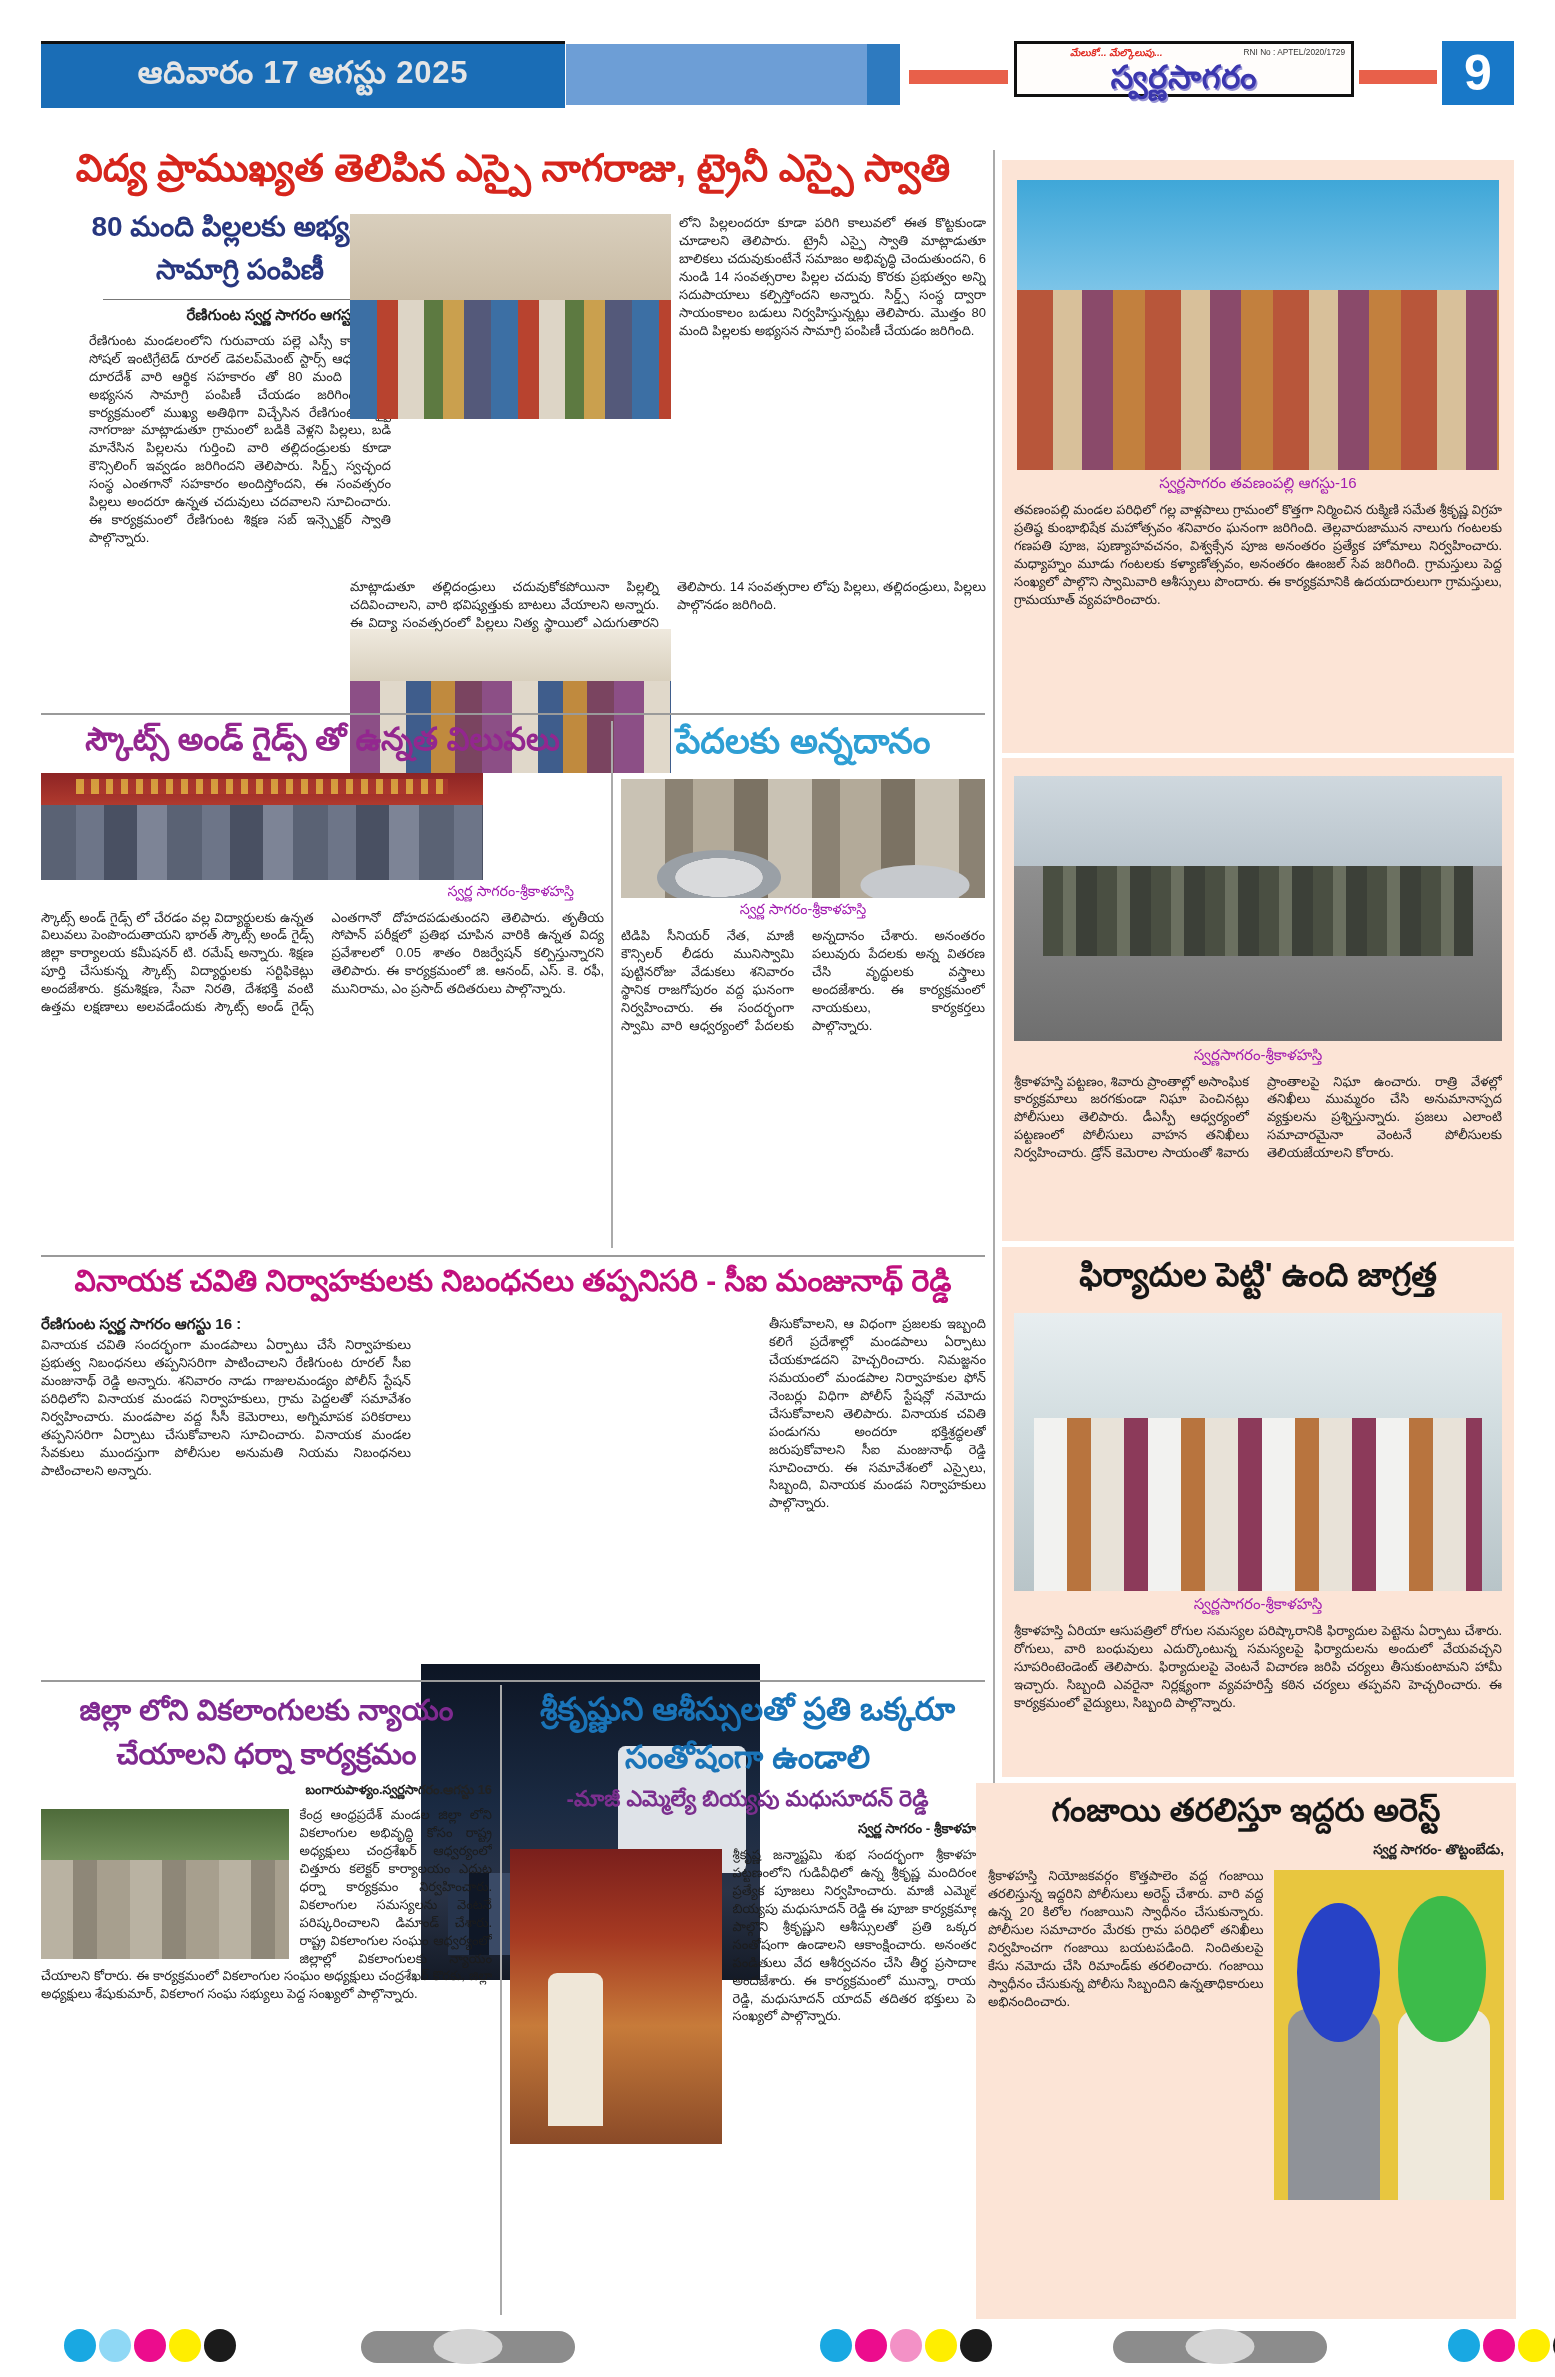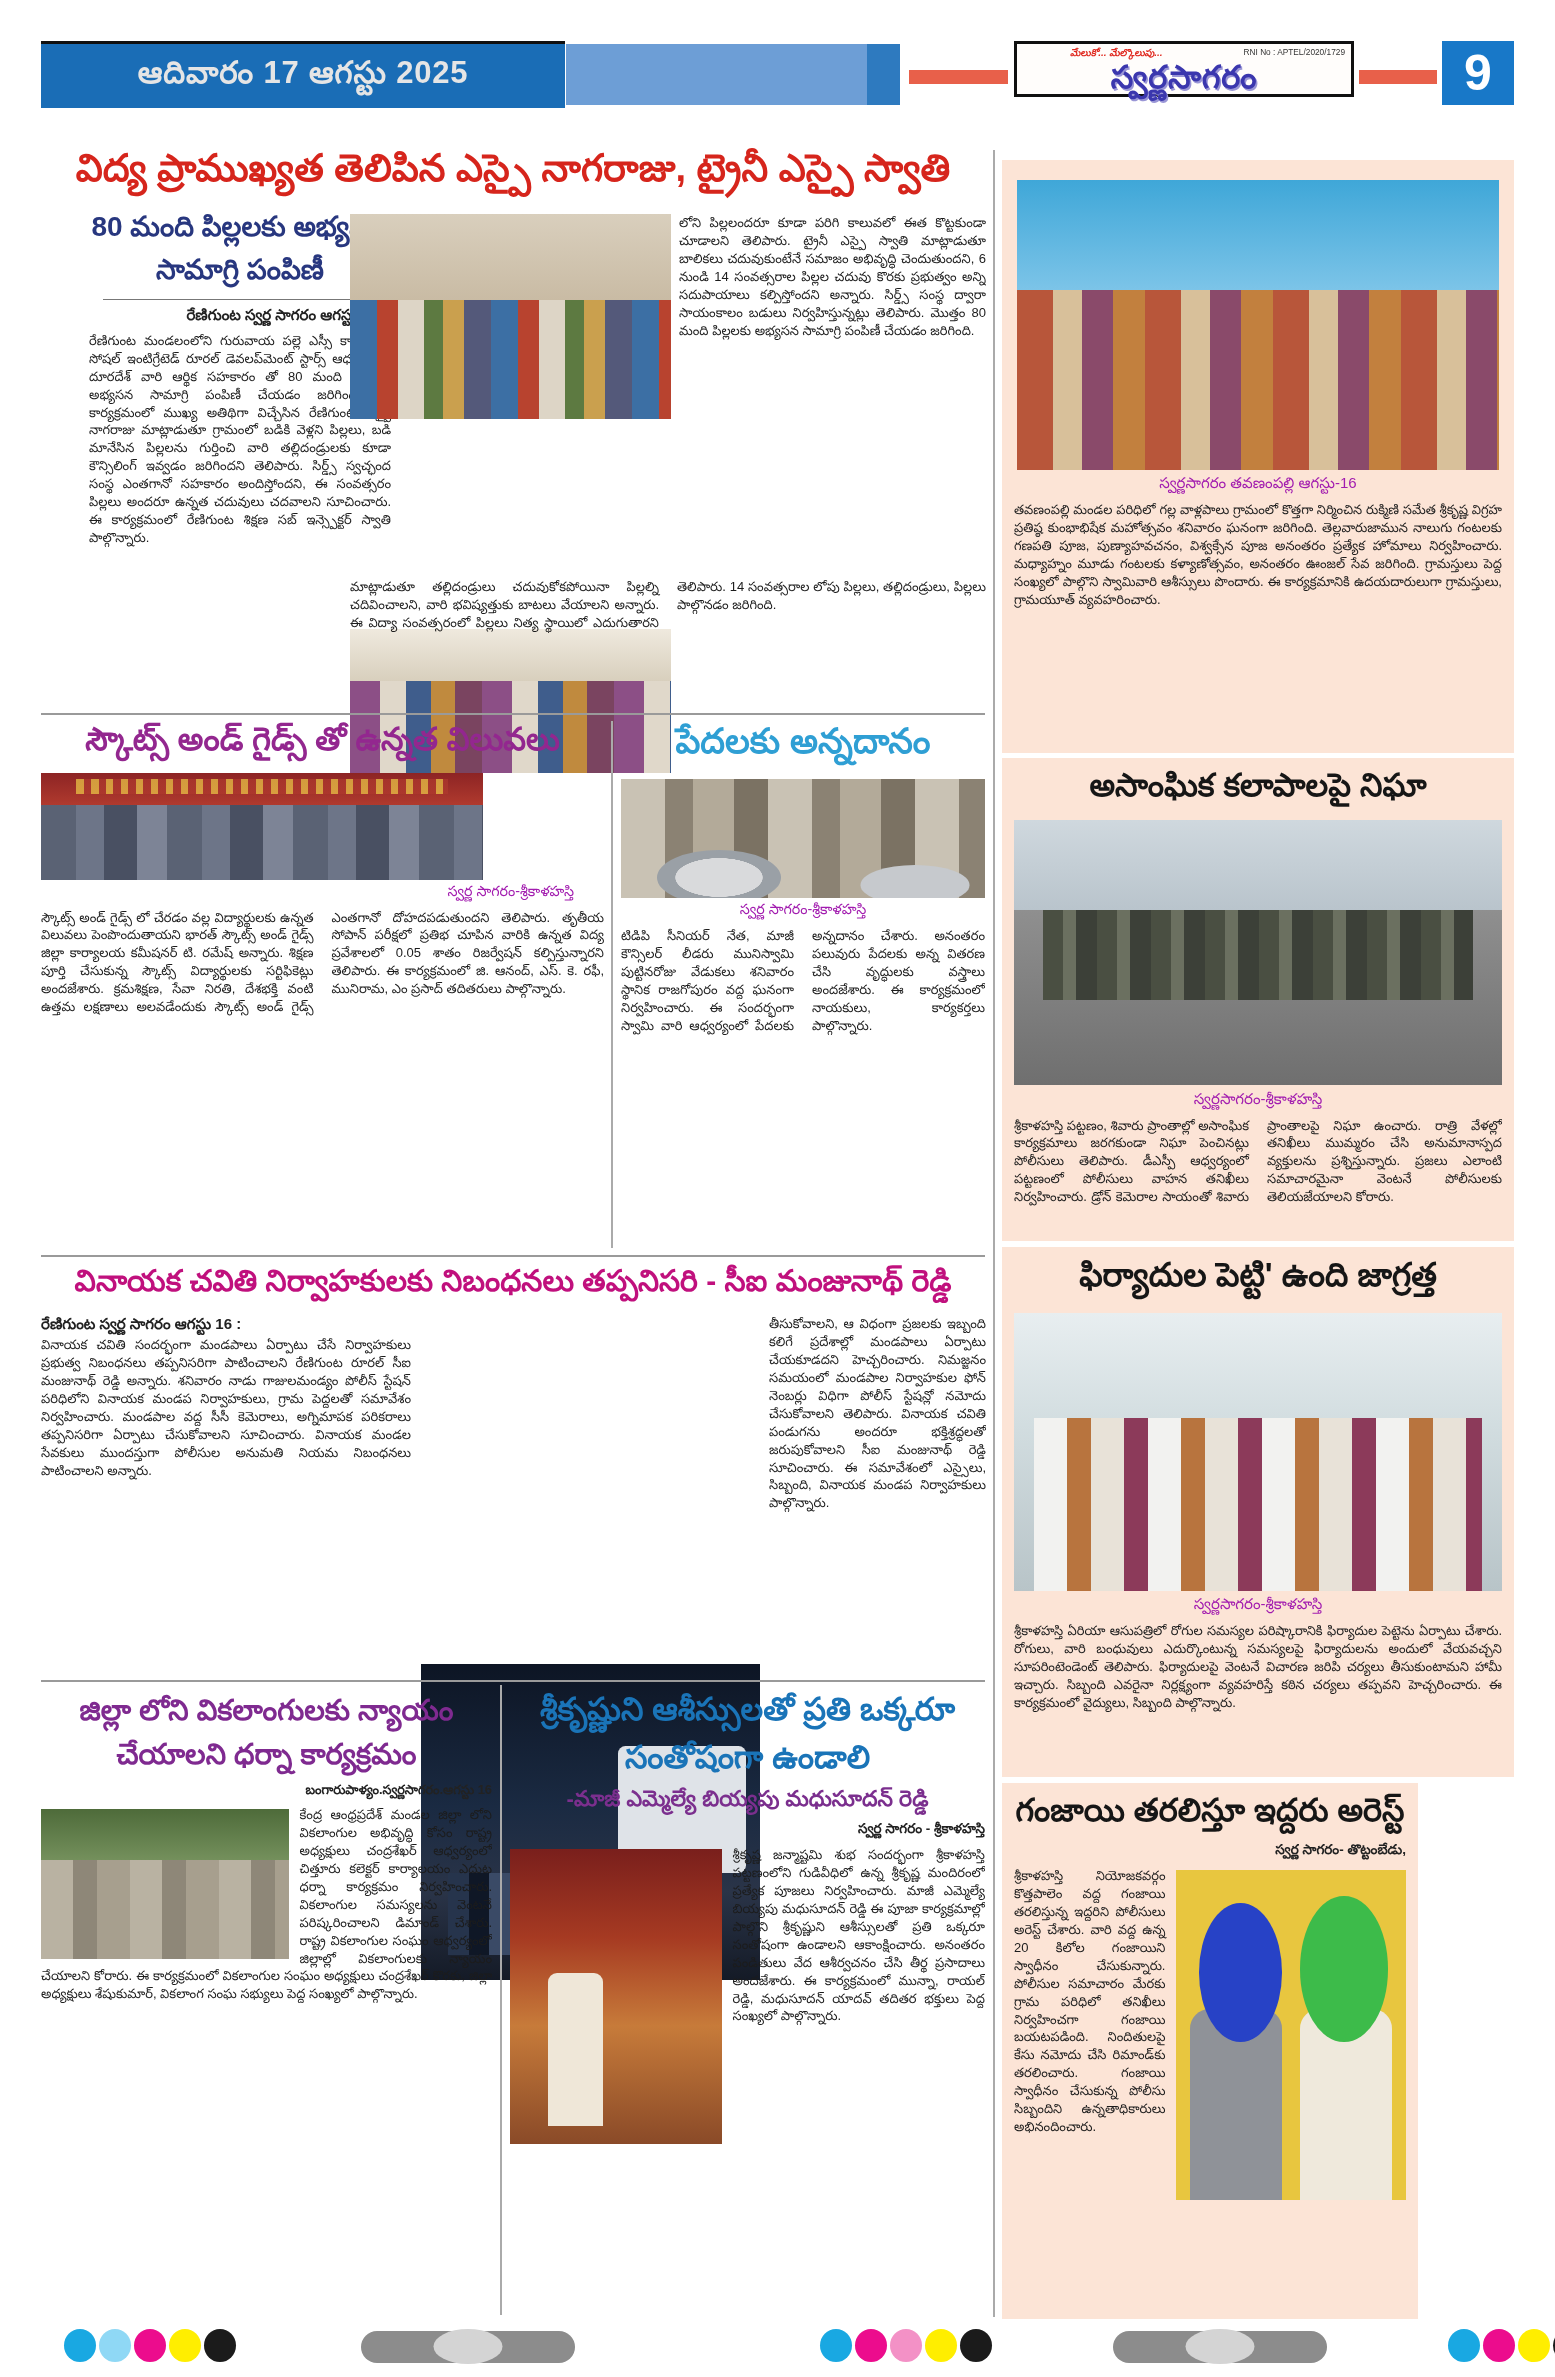--- a/index.html
+++ b/index.html
@@ -170,34 +170,33 @@
 
   <div class="abs vrule" style="left:993px;top:150px;height:2167px;"></div>
 
   <div class="abs rbox" style="left:1002px;top:160px;width:512px;height:593px;">
     <div class="ph ph-r1" style="width:482px;height:290px;margin:10.5px auto 4.5px auto;"></div>
     <div class="caption" style="font-size:15px;">స్వర్ణసాగరం తవణంపల్లి ఆగస్టు-16</div>
     <div class="body-txt clip" style="margin-top:6px;max-height:158px;">తవణంపల్లి మండల పరిధిలో గల్ల వాళ్లపాలు గ్రామంలో కొత్తగా నిర్మించిన రుక్మిణి సమేత శ్రీకృష్ణ విగ్రహ ప్రతిష్ఠ కుంభాభిషేక మహోత్సవం శనివారం ఘనంగా జరిగింది. తెల్లవారుజామున నాలుగు గంటలకు గణపతి పూజ, పుణ్యాహవచనం, విశ్వక్సేన పూజ అనంతరం ప్రత్యేక హోమాలు నిర్వహించారు. మధ్యాహ్నం మూడు గంటలకు కళ్యాణోత్సవం, అనంతరం ఊంజల్ సేవ జరిగింది. గ్రామస్తులు పెద్ద సంఖ్యలో పాల్గొని స్వామివారి ఆశీస్సులు పొందారు. ఈ కార్యక్రమానికి ఉదయదారులుగా గ్రామస్తులు, గ్రామయూత్ వ్యవహరించారు.</div>
   </div>
 
   <div class="abs rbox" style="left:1002px;top:758px;width:512px;height:483px;">
-    <div class="rhl" style="font-size:32px;">అసాంఘిక కలాపాలపై నిఘా</div>
     <div class="ph ph-r2" style="width:488px;height:265px;margin:9px auto 4.5px auto;"></div>
     <div class="caption" style="font-size:15px;">స్వర్ణసాగరం-శ్రీకాళహస్తి</div>
     <div class="body-txt cols2 clip" style="margin-top:6px;max-height:128px;">శ్రీకాళహస్తి పట్టణం, శివారు ప్రాంతాల్లో అసాంఘిక కార్యక్రమాలు జరగకుండా నిఘా పెంచినట్లు పోలీసులు తెలిపారు. డీఎస్పీ ఆధ్వర్యంలో పట్టణంలో పోలీసులు వాహన తనిఖీలు నిర్వహించారు. డ్రోన్ కెమెరాల సాయంతో శివారు ప్రాంతాలపై నిఘా ఉంచారు. రాత్రి వేళల్లో తనిఖీలు ముమ్మరం చేసి అనుమానాస్పద వ్యక్తులను ప్రశ్నిస్తున్నారు. ప్రజలు ఎలాంటి సమాచారమైనా వెంటనే పోలీసులకు తెలియజేయాలని కోరారు.</div>
   </div>
 
   <div class="abs rbox" style="left:1002px;top:1247px;width:512px;height:530px;">
     <div class="rhl" style="font-size:33px;">ఫిర్యాదుల పెట్టి' ఉంది జాగ్రత్త</div>
     <div class="ph ph-r3" style="width:488px;height:278px;margin:10.5px auto 4.5px auto;"></div>
     <div class="caption" style="font-size:15px;">స్వర్ణసాగరం-శ్రీకాళహస్తి</div>
     <div class="body-txt clip" style="margin-top:6px;max-height:143px;">శ్రీకాళహస్తి ఏరియా ఆసుపత్రిలో రోగుల సమస్యల పరిష్కారానికి ఫిర్యాదుల పెట్టెను ఏర్పాటు చేశారు. రోగులు, వారి బంధువులు ఎదుర్కొంటున్న సమస్యలపై ఫిర్యాదులను అందులో వేయవచ్చని సూపరింటెండెంట్ తెలిపారు. ఫిర్యాదులపై వెంటనే విచారణ జరిపి చర్యలు తీసుకుంటామని హామీ ఇచ్చారు. సిబ్బంది ఎవరైనా నిర్లక్ష్యంగా వ్యవహరిస్తే కఠిన చర్యలు తప్పవని హెచ్చరించారు. ఈ కార్యక్రమంలో వైద్యులు, సిబ్బంది పాల్గొన్నారు.</div>
   </div>
 
-  <div class="abs rbox" style="left:1002px;top:1783px;width:416px;height:536px;">
+  <div class="abs rbox" style="left:976px;top:1783px;width:540px;height:536px;">
     <div class="rhl" style="font-size:32px;">గంజాయి తరలిస్తూ ఇద్దరు అరెస్ట్</div>
     <div class="dateline" style="font-size:13.5px;margin:6px 0;">స్వర్ణ సాగరం- తొట్టంబేడు,</div>
     <div>
       <div class="ph ph-r4" style="float:right;width:230px;height:330px;margin:3px 0 6px 10.5px;">
         <span class="fig fig-l"></span>
         <span class="fig fig-r"></span>
         <span class="mask mask-blue"></span>
         <span class="mask mask-green"></span>
       </div>
       <div class="body-txt">శ్రీకాళహస్తి నియోజకవర్గం కొత్తపాలెం వద్ద గంజాయి తరలిస్తున్న ఇద్దరిని పోలీసులు అరెస్ట్ చేశారు. వారి వద్ద ఉన్న 20 కిలోల గంజాయిని స్వాధీనం చేసుకున్నారు. పోలీసుల సమాచారం మేరకు గ్రామ పరిధిలో తనిఖీలు నిర్వహించగా గంజాయి బయటపడింది. నిందితులపై కేసు నమోదు చేసి రిమాండ్‌కు తరలించారు. గంజాయి స్వాధీనం చేసుకున్న పోలీసు సిబ్బందిని ఉన్నతాధికారులు అభినందించారు.</div>

